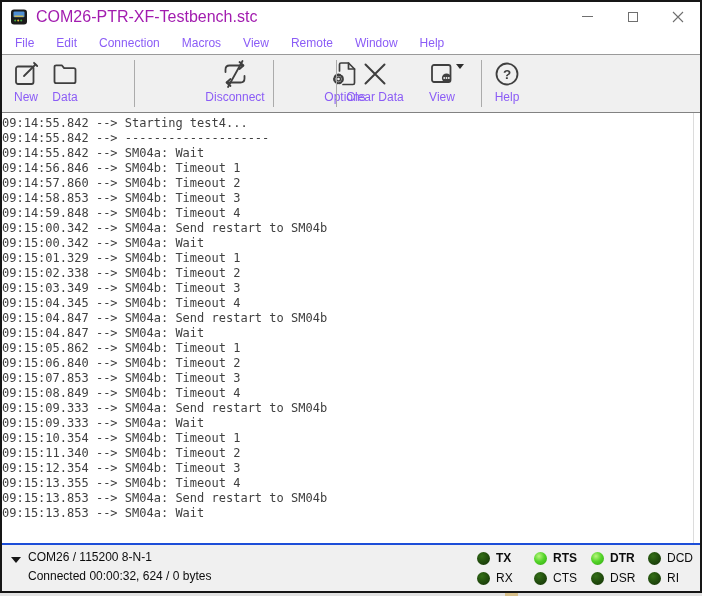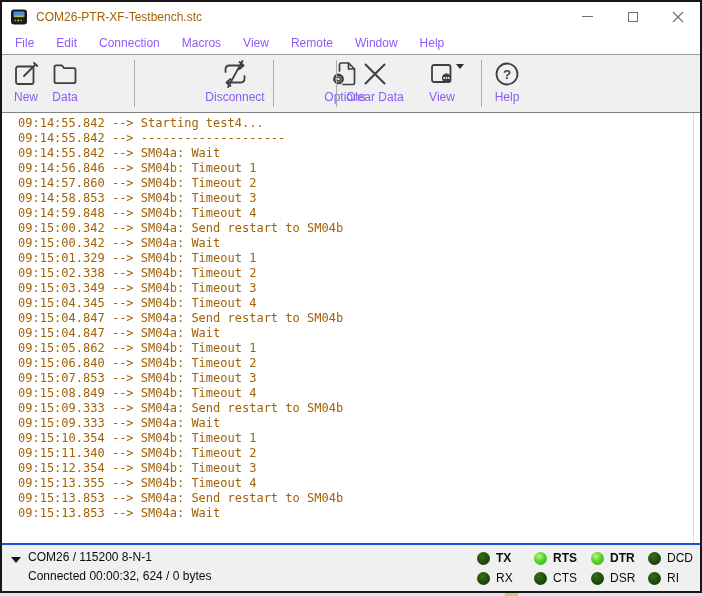--- a/index.html
+++ b/index.html
@@ -9,21 +9,21 @@
     font-family:"Liberation Sans", sans-serif; background:#e4e4e4;
   }
   .window {
     position:absolute; left:0; top:0; width:702px; height:593px;
     background:#fff; border:2px solid #161616;
     display:flex; flex-direction:column;
   }
   
   .titlebar { height:29px; flex:0 0 29px; display:flex; align-items:center; position:relative; background:#fff; }
   .app-icon { margin-left:8px; flex:0 0 auto; display:block; }
-  .title-text { margin-left:8px; font-size:12px; color:#a16207; white-space:nowrap; }
+  .title-text { margin-left:8px; font-size:16px; color:#a21caf; white-space:nowrap; }
   .caption-buttons { position:absolute; right:0; top:0; height:29px; display:flex; }
   .caption-btn { width:45px; height:29px; display:flex; align-items:center; justify-content:center; }
   .glyph-min { width:11px; height:1px; background:#6f6f6f; }
   .glyph-max { width:10px; height:10px; border:1px solid #6f6f6f; }
   
   .menubar { height:23px; flex:0 0 23px; display:flex; align-items:center; font-size:12px; color:#8b5cf6; background:#fff; margin-left:4px; }
   .menu-item { padding:3px 9px; white-space:nowrap; }
   .menu-item + .menu-item { margin-left:4px; }
   
   .toolbar {
@@ -48,22 +48,22 @@
   .sep-1 { left:132px; } .sep-2 { left:271px; } .sep-3 { left:334px; } .sep-4 { left:479px; }
   .view-caret {
     position:absolute; right:8px; top:7px; width:0; height:0;
     border-left:4px solid transparent; border-right:4px solid transparent;
     border-top:5px solid #2e2e2e;
   }
   
   .terminal {
     flex:1 1 auto; background:#fff; overflow:hidden; position:relative;
     font-family:"DejaVu Sans Mono","Liberation Mono",monospace;
-    font-size:12px; line-height:15px; color:#a16207;
-    padding:3px 0 0 16px; white-space:pre;
+    font-size:12px; line-height:15px; color:#404040;
+    padding:3px 0 0 0; white-space:pre;
   }
   .terminal::after { content:""; position:absolute; right:6px; top:0; bottom:0; width:1px; background:#dcdcdc; }
   .term-line { height:15px; }
   
   .statusbar {
     flex:0 0 48px; height:48px; background:#f0f0f0; border-top:2px solid #1d4ed8;
     position:relative; font-size:12px; color:#0c0c0c;
   }
   .status-dropdown {
     position:absolute; left:9px; top:12px; width:0; height:0;

